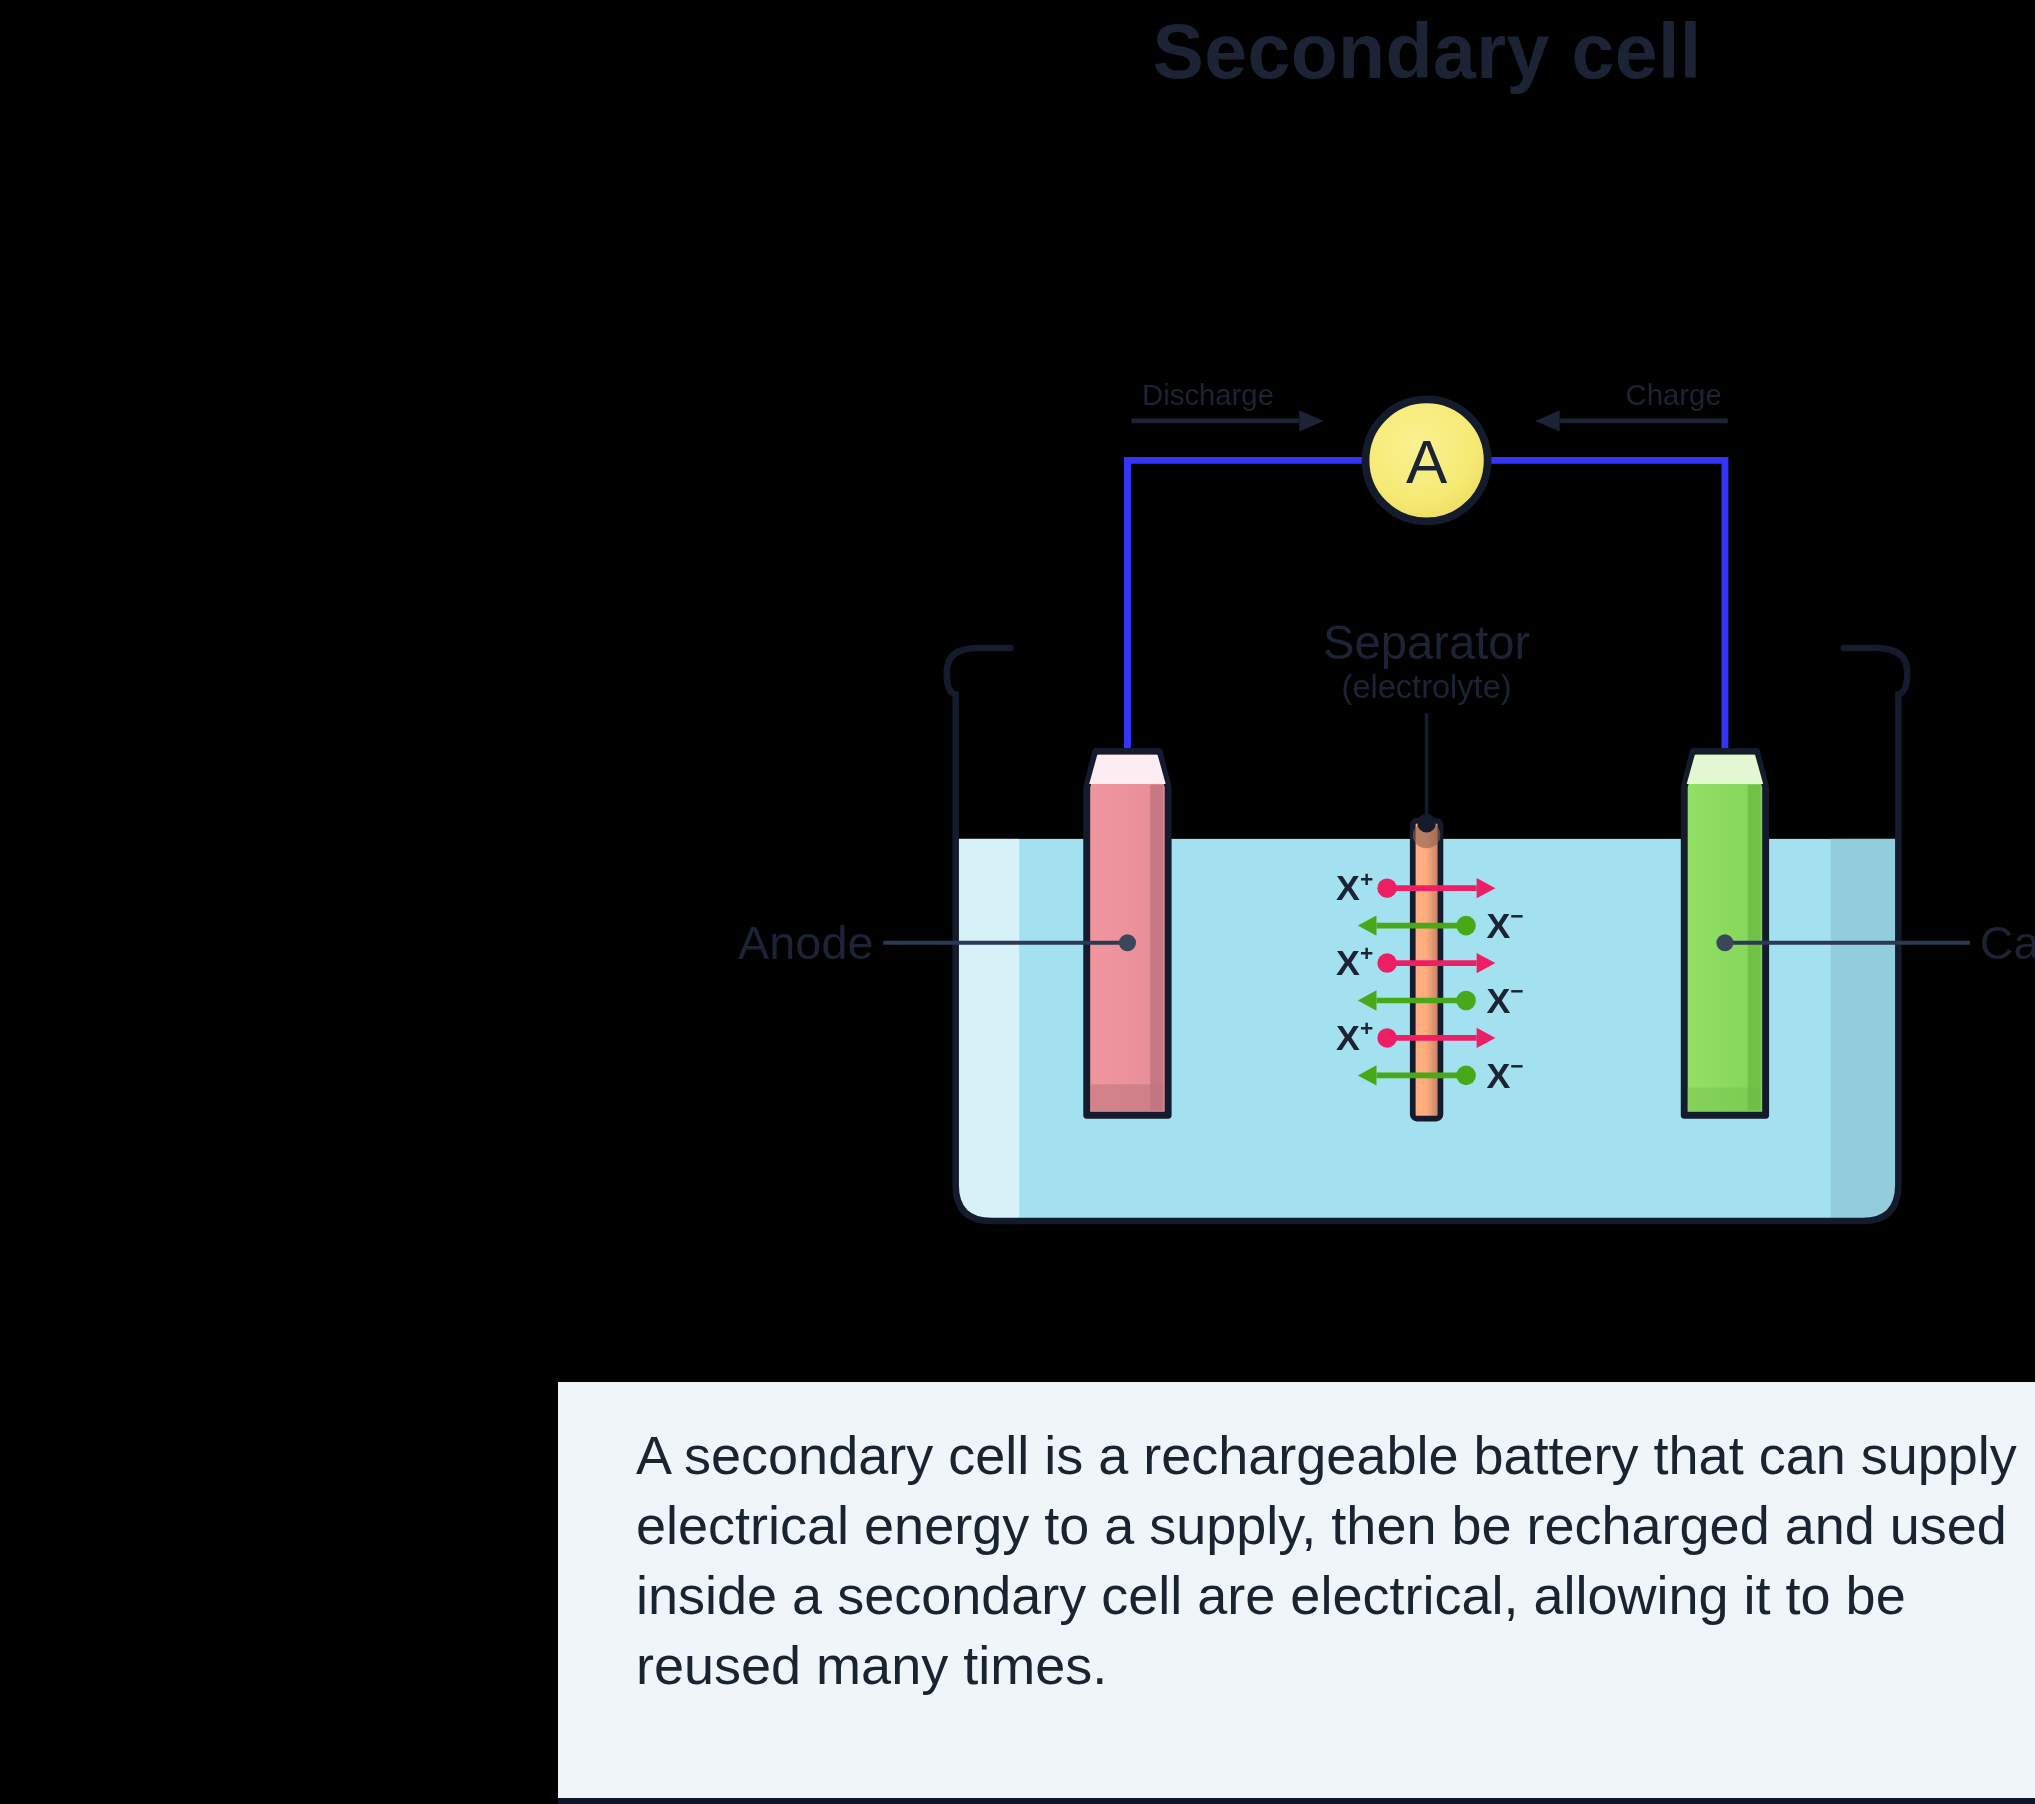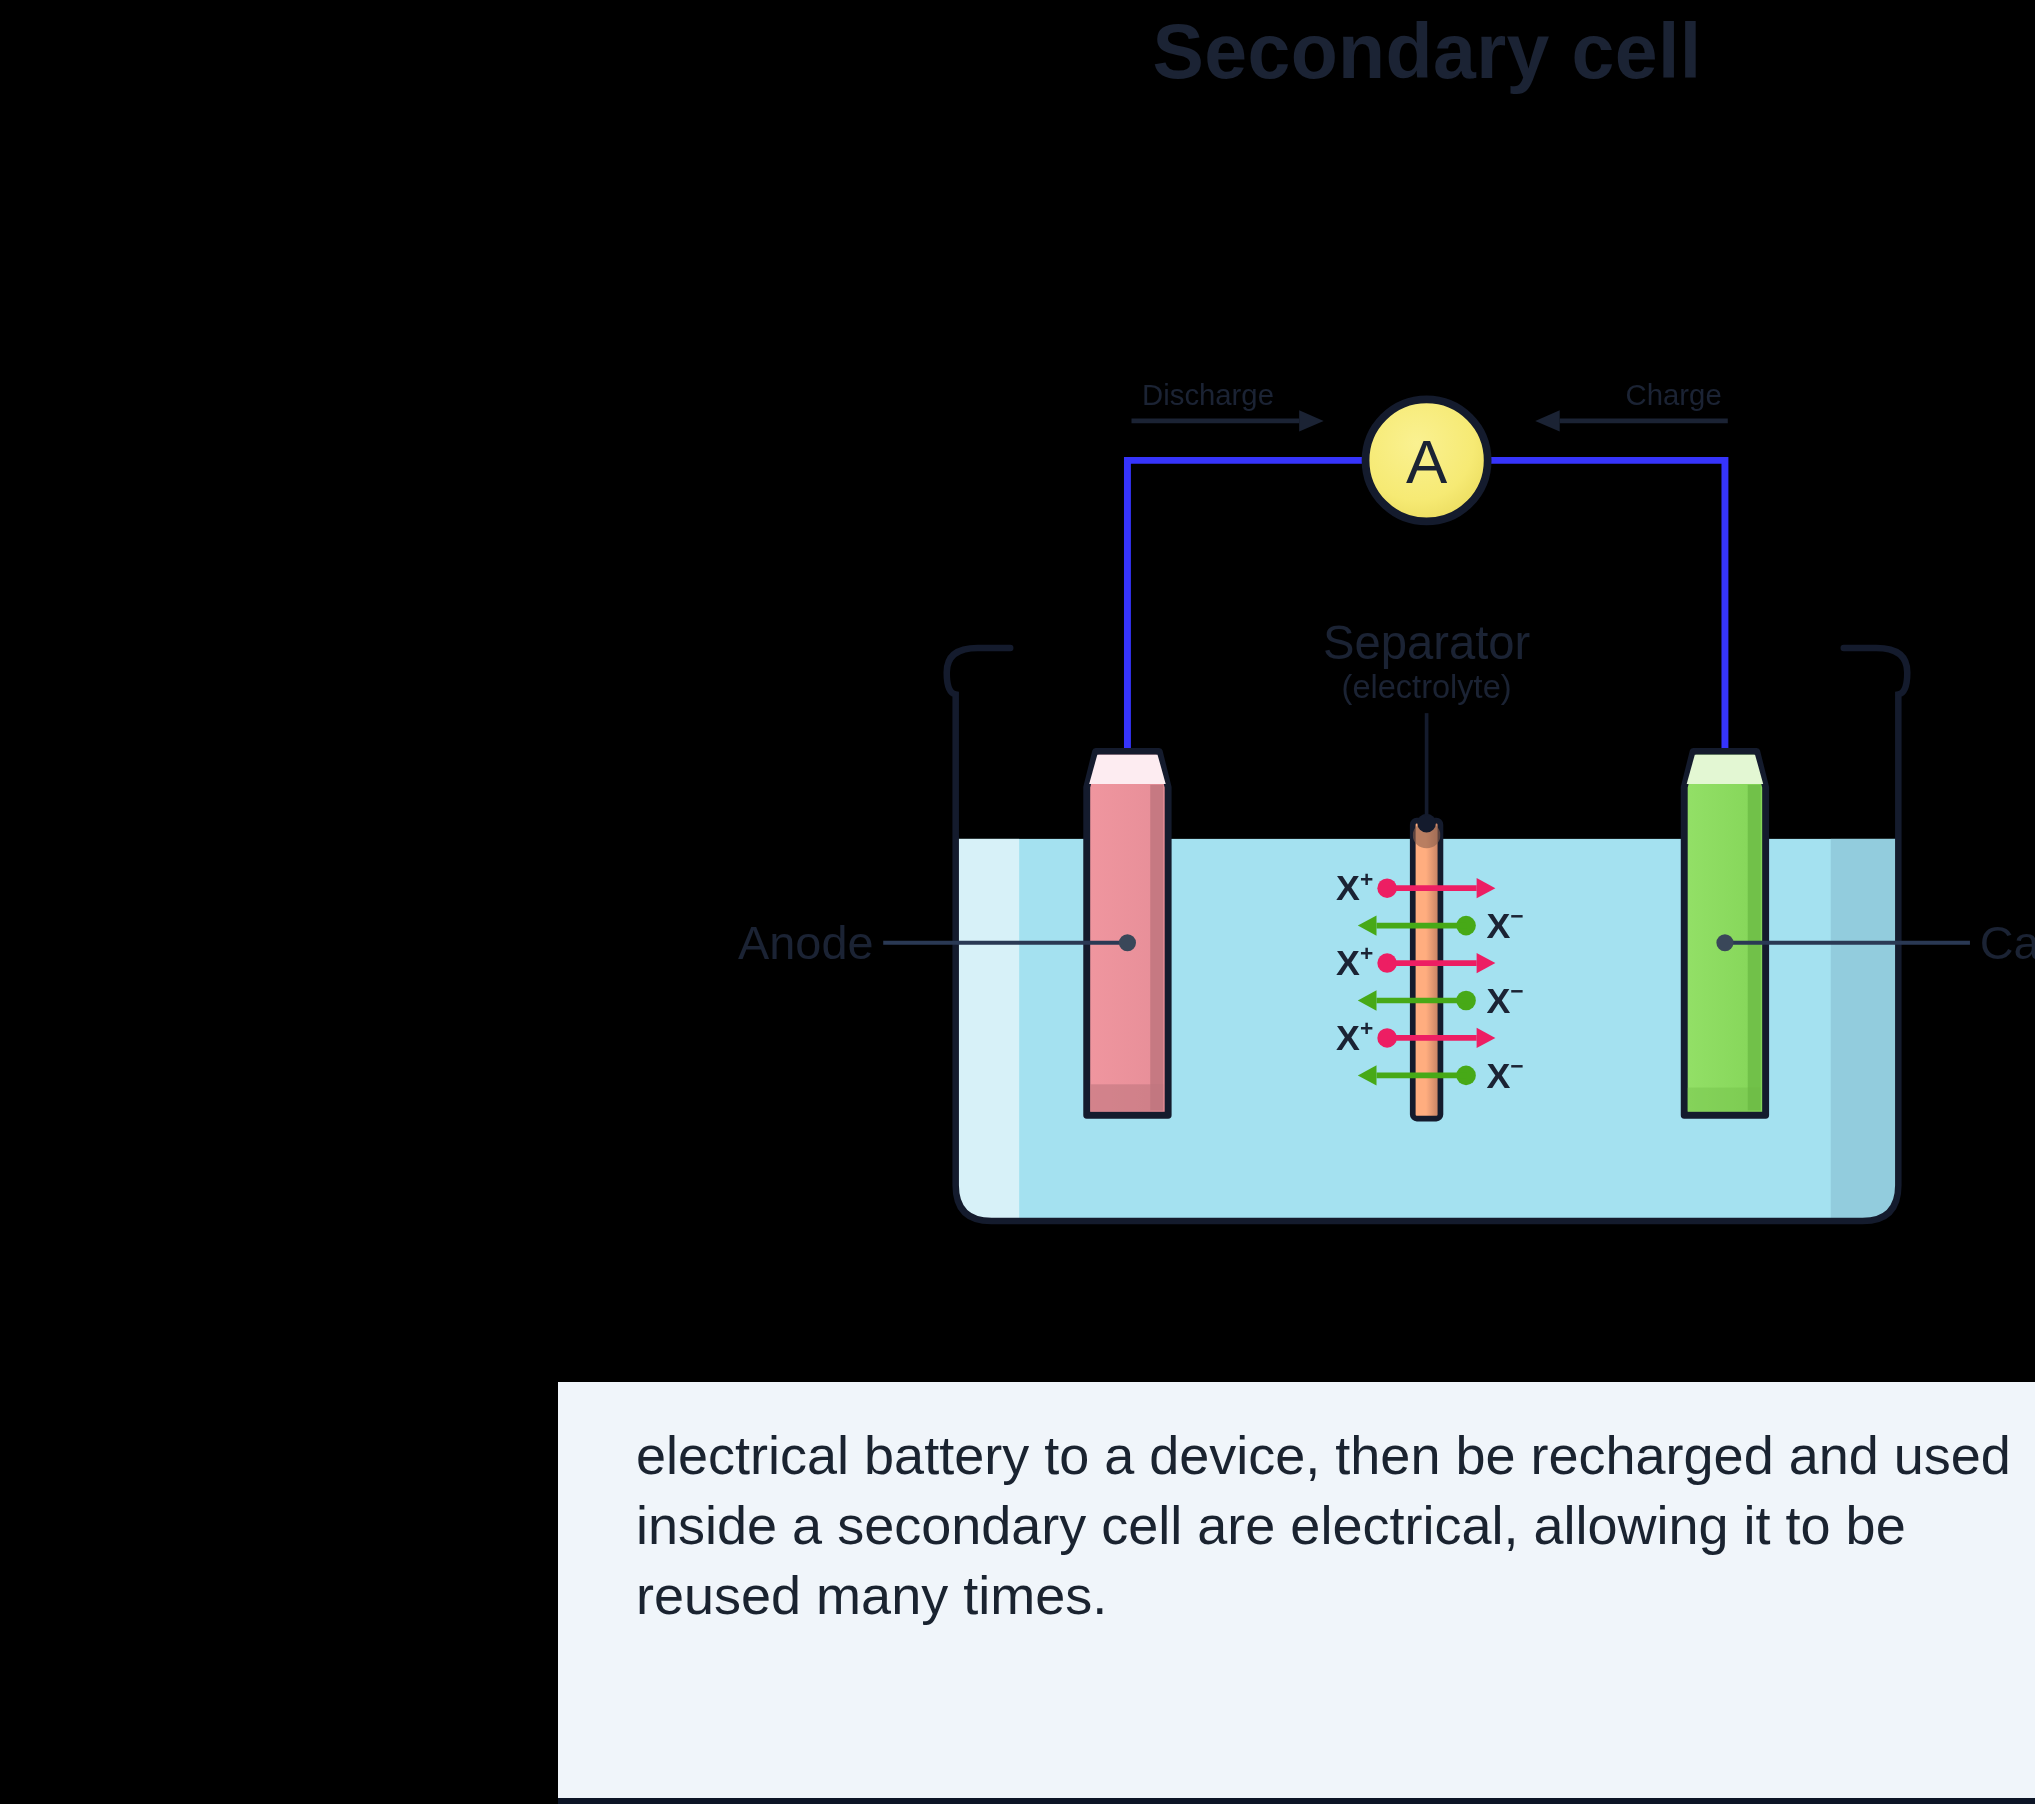--- a/index.html
+++ b/index.html
@@ -177,21 +177,22 @@
     <line class="leader" x1="2170" y1="2316" x2="2770" y2="2316"></line>
     <circle class="leader-dot" cx="2770" cy="2316" r="21"></circle>
 
     <text class="side-label" x="4864" y="2356">Cathode</text>
     <line class="leader" x1="4238" y1="2316" x2="4840" y2="2316"></line>
     <circle class="leader-dot" cx="4238" cy="2316" r="21"></circle>
   </svg>
 
   <div class="info-panel">
     <div class="info-text">
-      <div class="info-line">electrical battery to a device, then be recharged and used</div>
+      <div class="info-line">A secondary cell is a rechargeable battery that can supply</div>
+      <div class="info-line">electrical energy to a supply, then be recharged and used</div>
       <div class="info-line">inside a secondary cell are electrical, allowing it to be</div>
       <div class="info-line">reused many times.</div>
     </div>
     <div class="info-bottom-edge"></div>
   </div>
 
 </div>
 
 
 </body></html>

